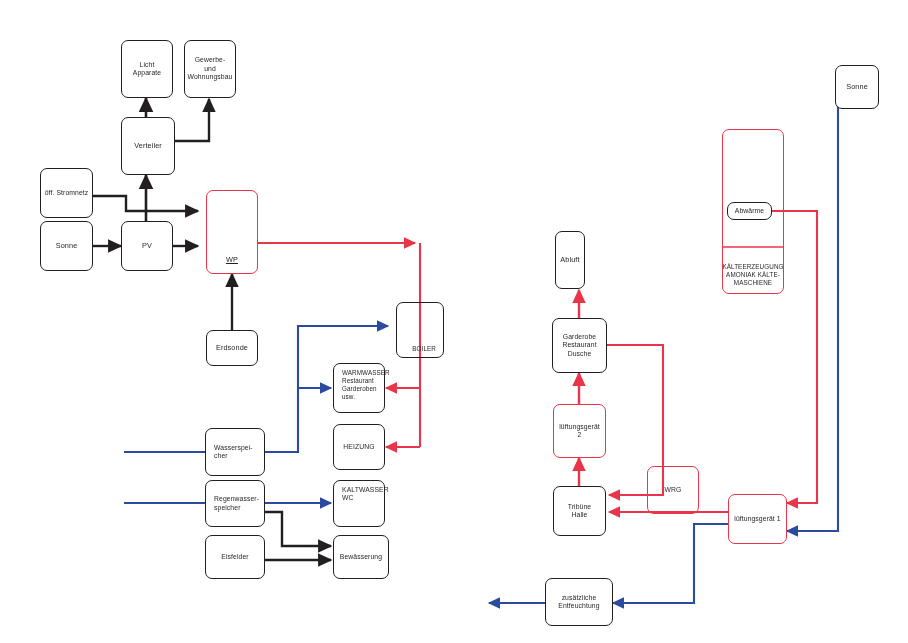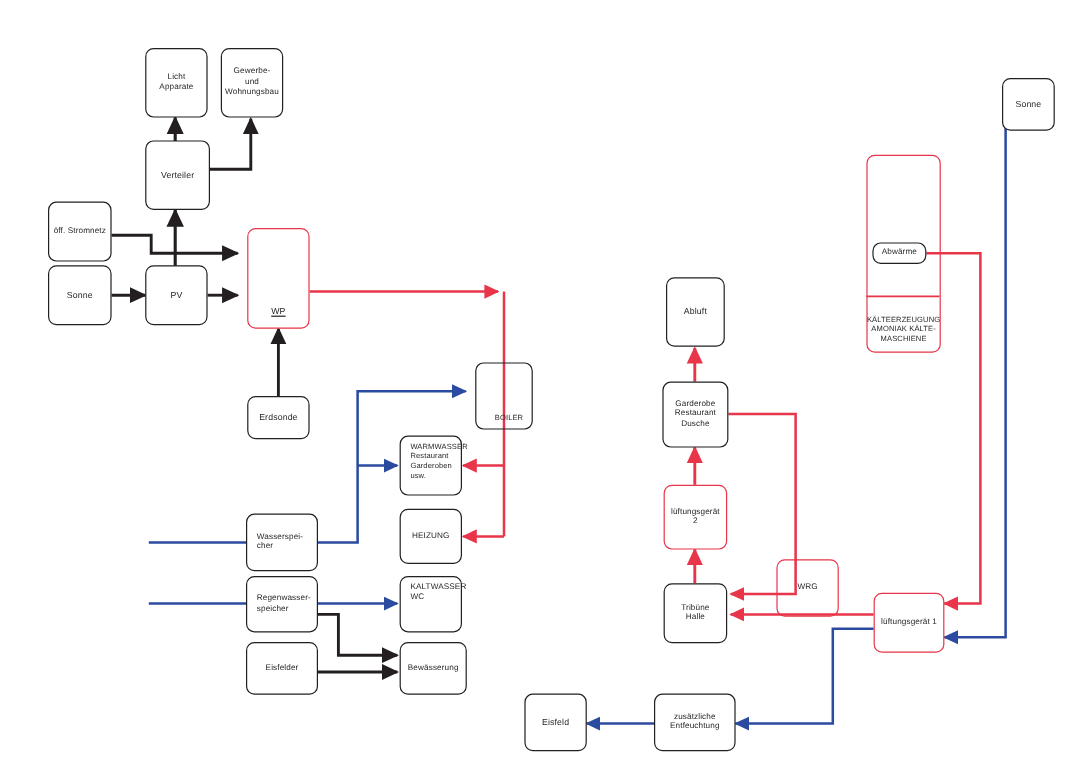--- a/index.html
+++ b/index.html
@@ -165,21 +165,21 @@
   </div>
 
   <div class="node f65" style="left:205px;top:535px;width:60px;height:44px;">
     <span class="lbl">Eisfelder</span>
   </div>
 
   <div class="node f65" style="left:333px;top:535px;width:56px;height:44px;">
     <span class="lbl">Bewässerung</span>
   </div>
 
-  <div class="node f7" style="left:555px;top:231px;width:49px;height:58px;">
+  <div class="node f7" style="left:555px;top:231px;width:30px;height:58px;">
     <span class="lbl">Abluft</span>
   </div>
 
   <div class="node f65" style="left:552px;top:318px;width:55px;height:55px;">
     <span class="lbl">Garderobe
 Restaurant
 Dusche</span>
   </div>
 
   <div class="node red f65" style="left:553px;top:404px;width:53px;height:54px;">
@@ -211,17 +211,14 @@
 
   <div class="node f7" style="left:835px;top:65px;width:44px;height:44px;">
     <span class="lbl">Sonne</span>
   </div>
 
   <div class="node f65" style="left:545px;top:578px;width:68px;height:48px;">
     <span class="lbl">zusätzliche
 Entfeuchtung</span>
   </div>
 
-  <div class="node f7" style="left:437px;top:578px;width:52px;height:48px;">
-    <span class="lbl">Eisfeld</span>
-  </div>
 
 </div>
 
 </body></html>

